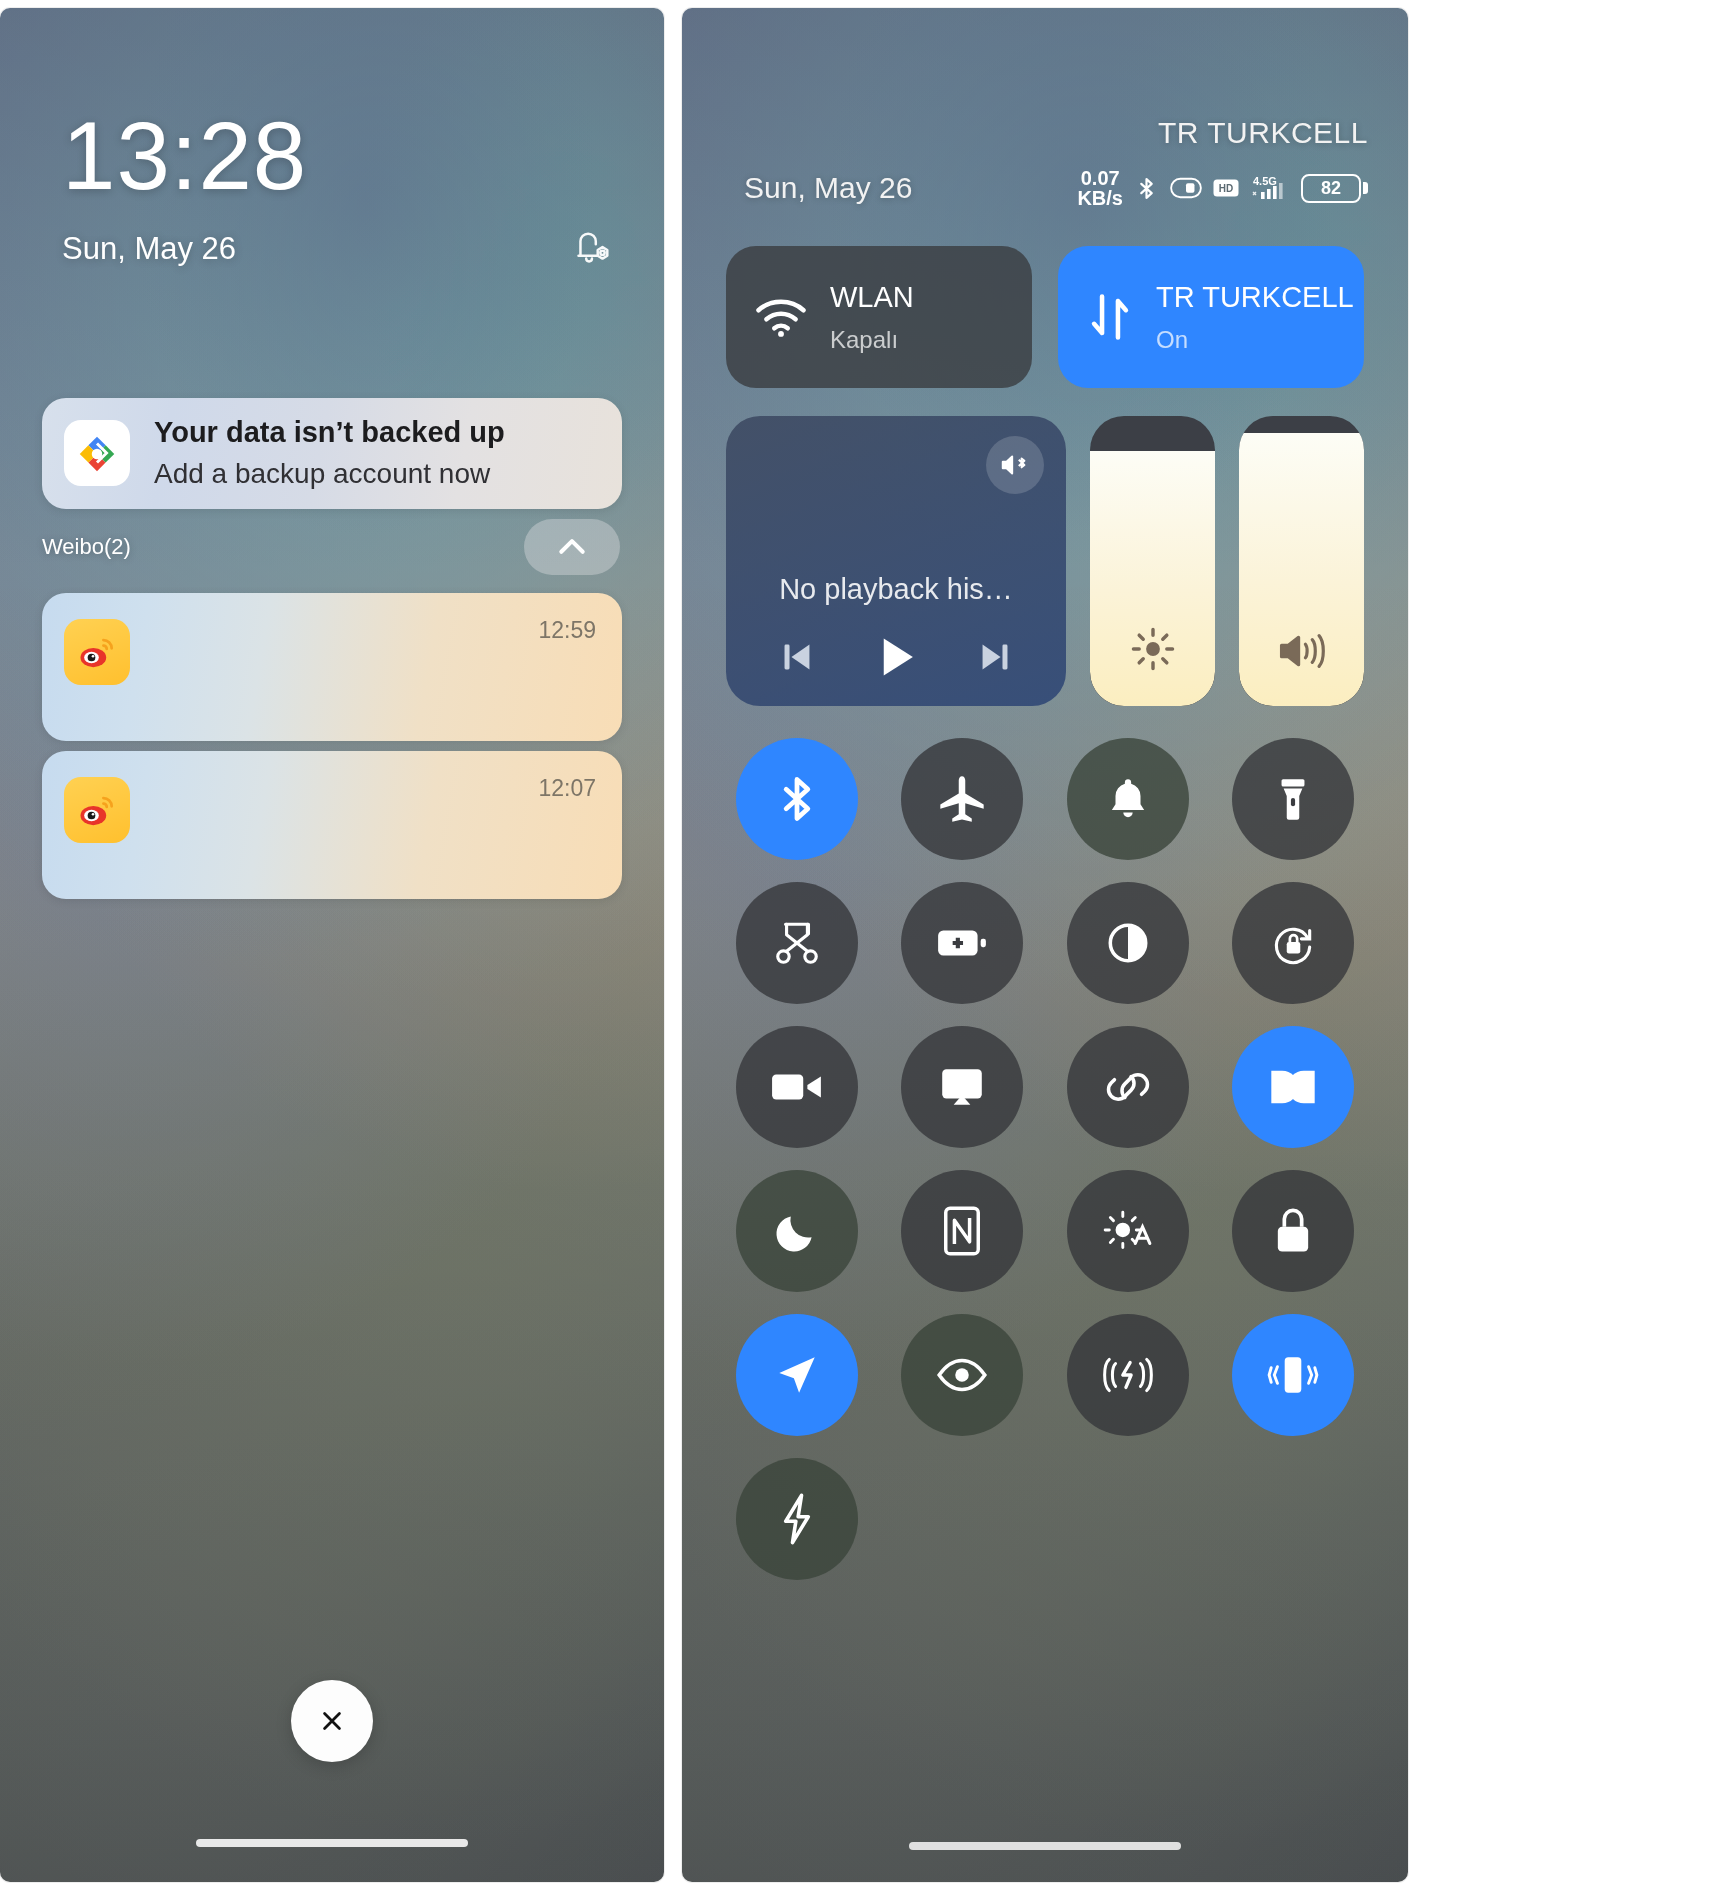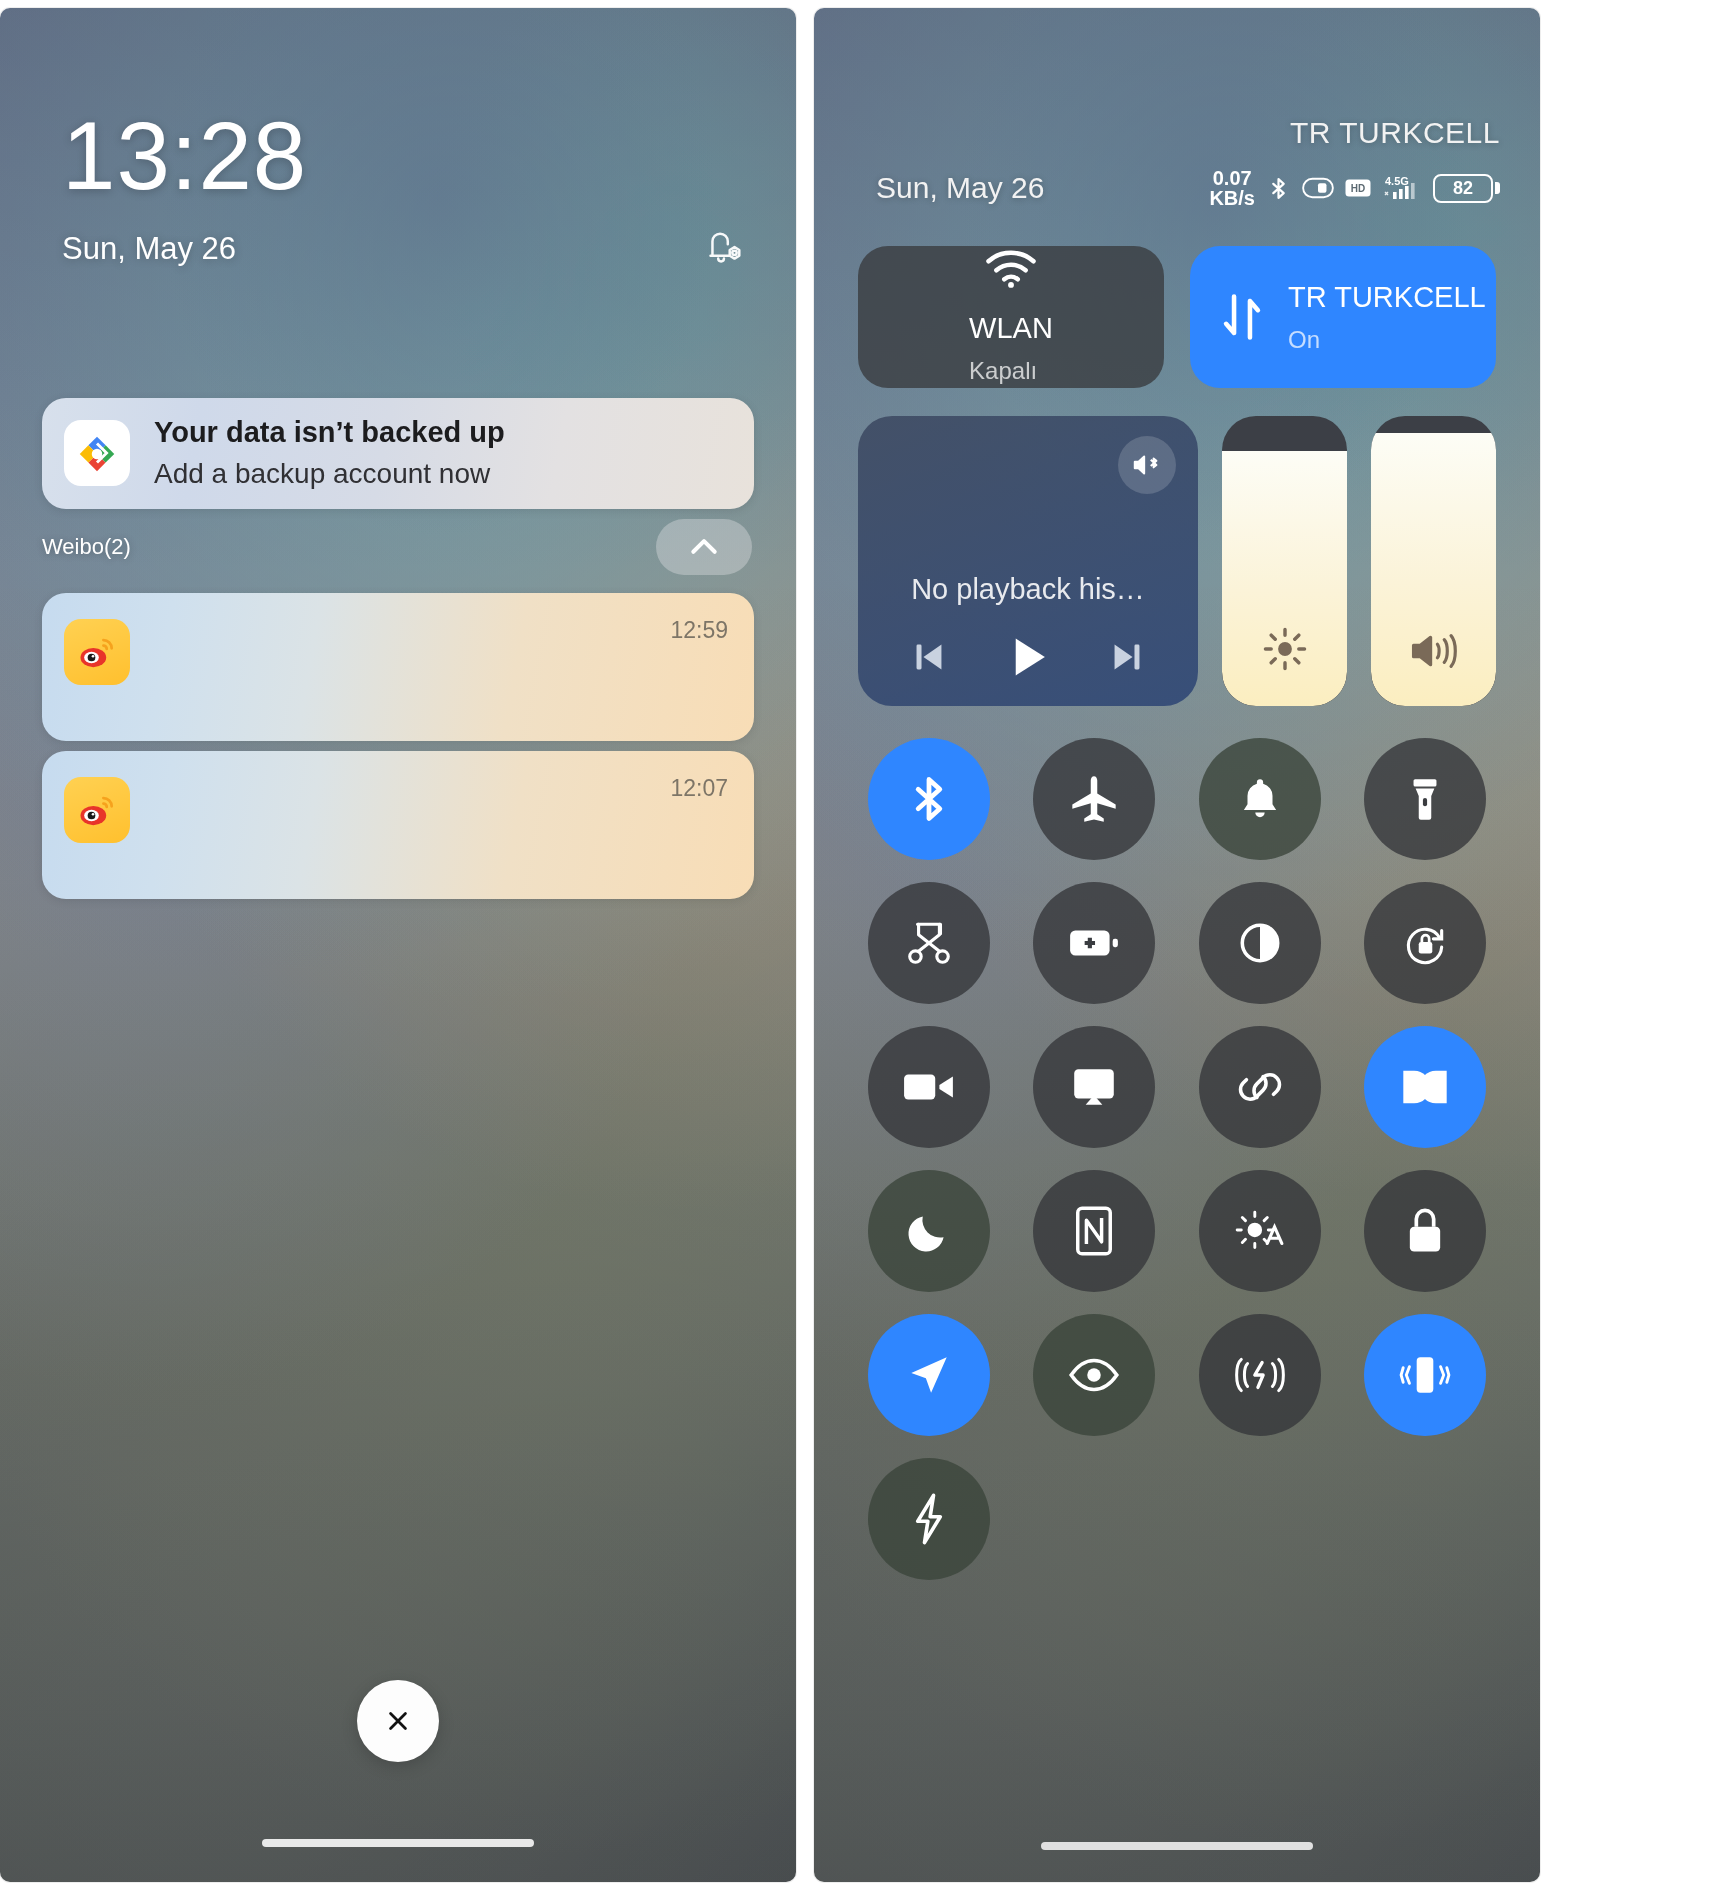--- a/index.html
+++ b/index.html
@@ -18,21 +18,21 @@
     padding: 8px 8px 8px 0;
   }
 
   
   .phone {
     position: relative;
     overflow: hidden;
     border-radius: 10px;
     box-shadow: 0 0 0 1px rgba(0,0,0,0.07);
   }
-  .phone.left  { width: 796px; height: 1874px; }
+  .phone.left  { width: 664px; height: 1874px; }
   .phone.right { width: 726px; height: 1874px; }
 
   
   .wall {
     position: absolute; inset: 0;
     background:
       radial-gradient(circle at 62% 16%, rgba(120,165,170,0.85) 0%, rgba(120,165,170,0) 42%),
       radial-gradient(circle at 30% 8%, rgba(104,118,148,0.9) 0%, rgba(104,118,148,0) 45%),
       radial-gradient(circle at 86% 34%, rgba(166,150,130,0.75) 0%, rgba(166,150,130,0) 40%),
       radial-gradient(circle at 18% 44%, rgba(128,136,152,0.8) 0%, rgba(128,136,152,0) 45%),
@@ -144,21 +144,21 @@
   .batt-cap { width: 5px; height: 12px; background:#fff; border-radius: 0 3px 3px 0; margin-left: 2px; }
 
   .cc-body { position: absolute; left: 44px; right: 44px; top: 238px; }
 
   .row-tiles { display:flex; gap: 26px; }
   .tile {
     flex:1; height: 142px; border-radius: 30px;
     display:flex; align-items:center; padding: 0 28px; gap: 22px;
     overflow:hidden;
   }
-  .tile.off { background: rgba(58,60,64,0.80); flex-direction: column; }
+  .tile.off { background: rgba(58,60,64,0.80); }
   .tile.on  { background: #2f86ff; }
   .tile-txt { min-width:0; }
   .tile-label { font-size: 29px; color:#fff; white-space: nowrap; }
   .tile-sub { font-size: 24px; color: rgba(255,255,255,0.72); margin-top: 12px; }
 
   .row-mid { display:flex; gap: 24px; margin-top: 28px; }
   .media {
     width: 340px; height: 290px; border-radius: 34px;
     background: linear-gradient(160deg, rgba(60,72,96,0.86), rgba(48,72,118,0.9));
     position: relative;

